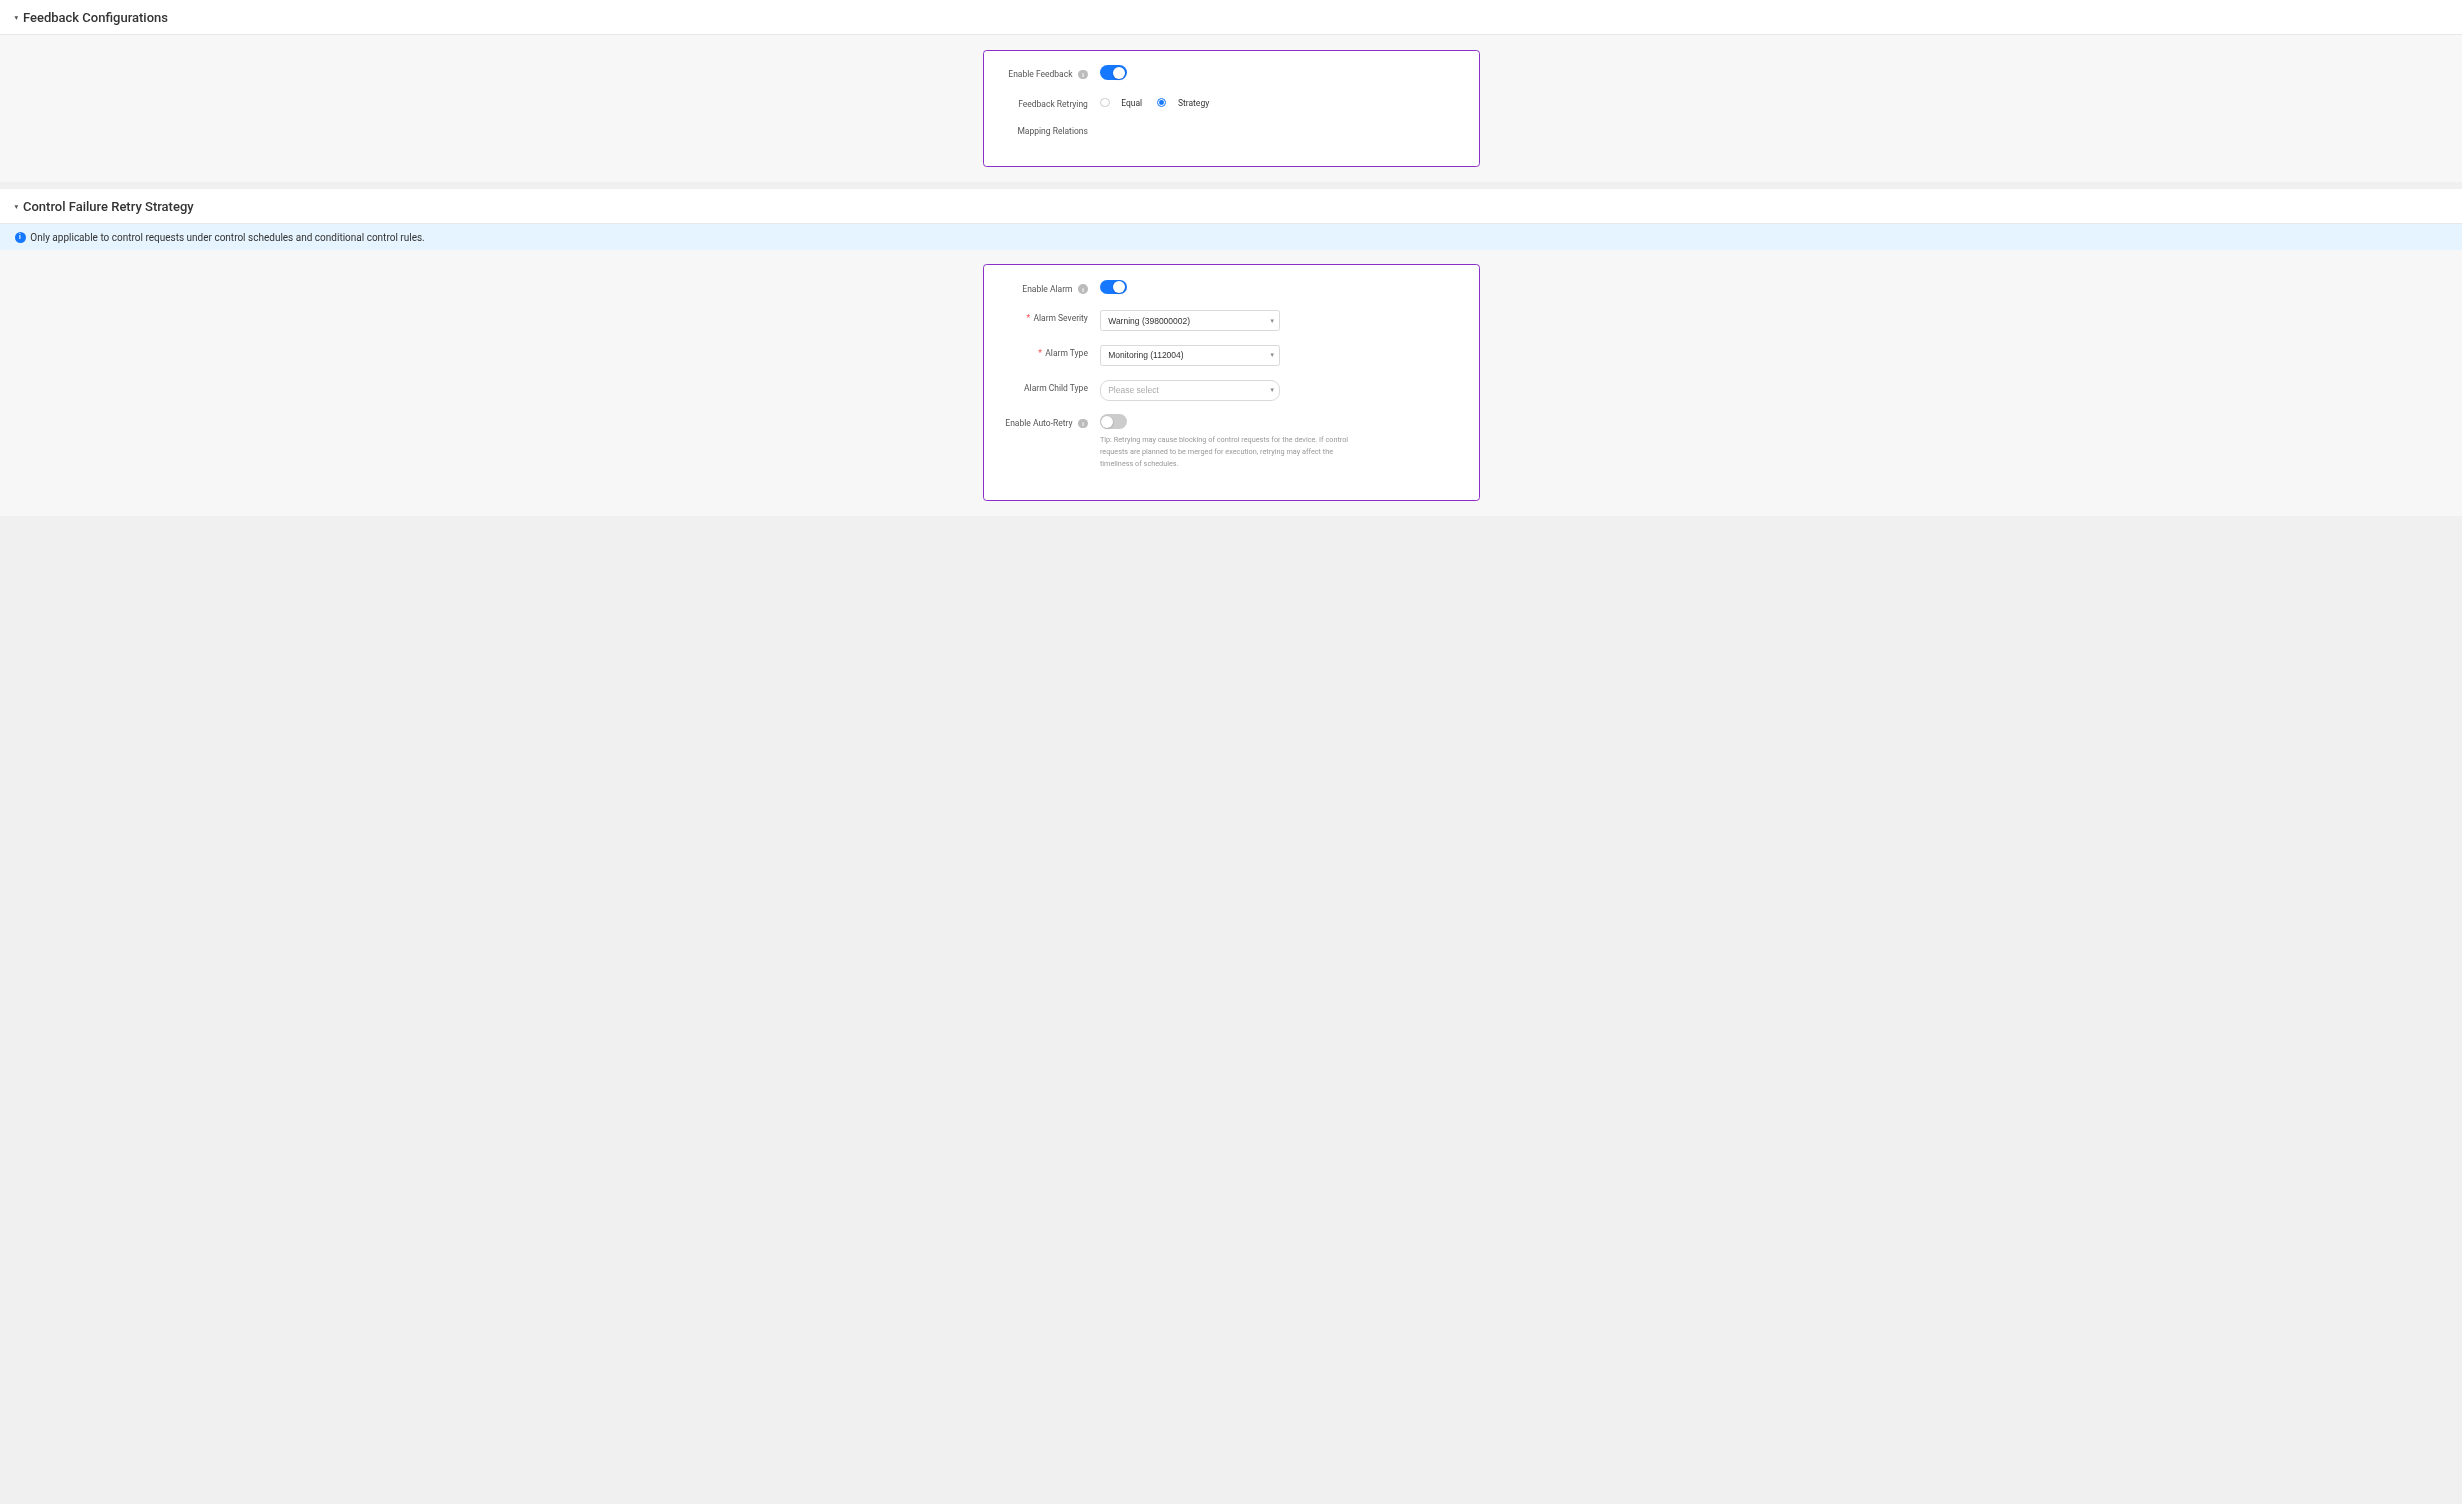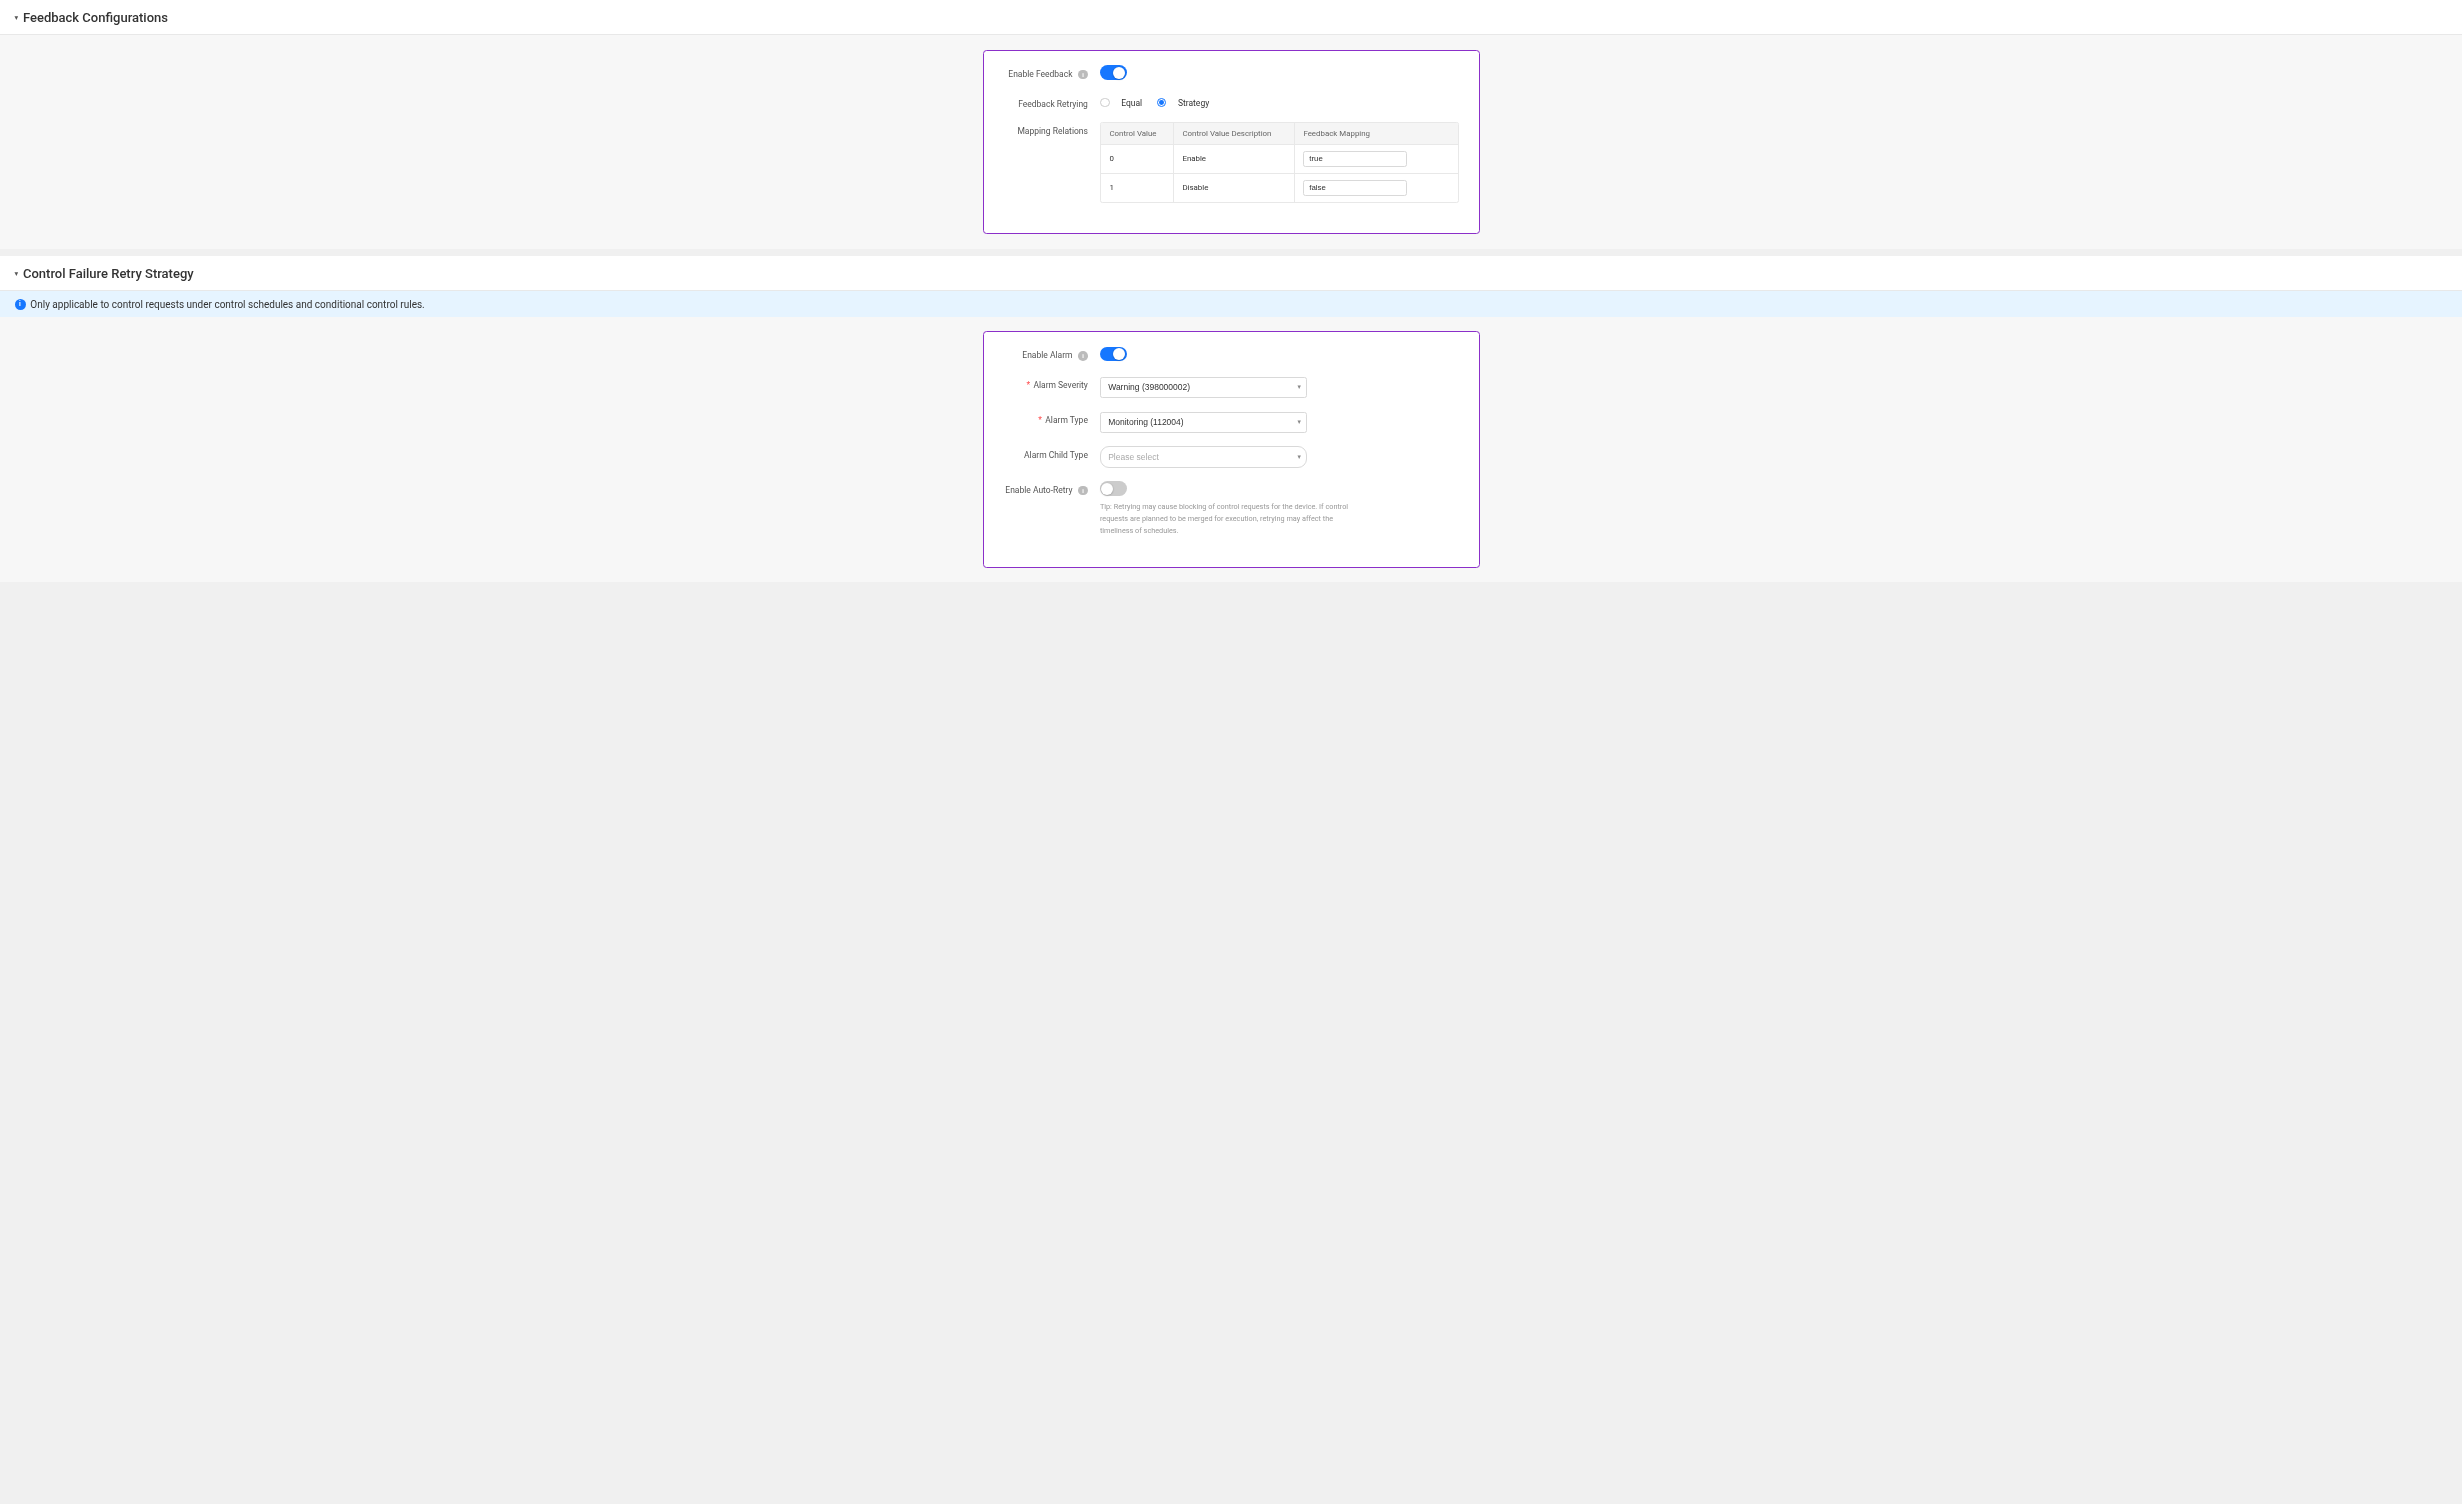--- a/index.html
+++ b/index.html
@@ -274,21 +274,21 @@
 
     .info-banner-text {
       color: #333;
       font-size: 10px;
     }
 
     
     .select-wrapper {
       position: relative;
       display: inline-block;
-      width: 207px;
+      width: 180px;
     }
 
     .select-control {
       width: 100%;
       padding: 4.8px 19.4px 4.8px 7.3px;
       border: 0.6px solid #d9d9d9;
       border-radius: 2.4px;
       background: white;
       font-size: 8.5px;
       color: #333;
@@ -364,43 +364,20 @@
                 <span class="radio-label">Strategy</span>
               </div>
             </div>
           </div>
         </div>
 
         <div class="form-row">
           <div class="form-label">
             <span>Mapping Relations</span>
           </div>
-          <div class="form-control">
-            <div class="mapping-table">
-              <div class="mapping-table-header">
-                <div class="mapping-table-header-cell">Control Value</div>
-                <div class="mapping-table-header-cell">Control Value Description</div>
-                <div class="mapping-table-header-cell">Feedback Mapping</div>
-              </div>
-              <div class="mapping-table-row">
-                <div class="mapping-table-cell">0</div>
-                <div class="mapping-table-cell">Enable</div>
-                <div class="mapping-table-cell">
-                  <input class="mapping-input" value="true" style="">
-                </div>
-              </div>
-              <div class="mapping-table-row">
-                <div class="mapping-table-cell">1</div>
-                <div class="mapping-table-cell">Disable</div>
-                <div class="mapping-table-cell">
-                  <input class="mapping-input" value="false" style="">
-                </div>
-              </div>
-            </div>
-          </div>
         </div>
 
       </div>
     </div>
   </div>
 
   <div class="section">
     <div class="section-header">
       <span class="chevron-icon">▾</span>
       <span class="section-header-title">Control Failure Retry Strategy</span>

